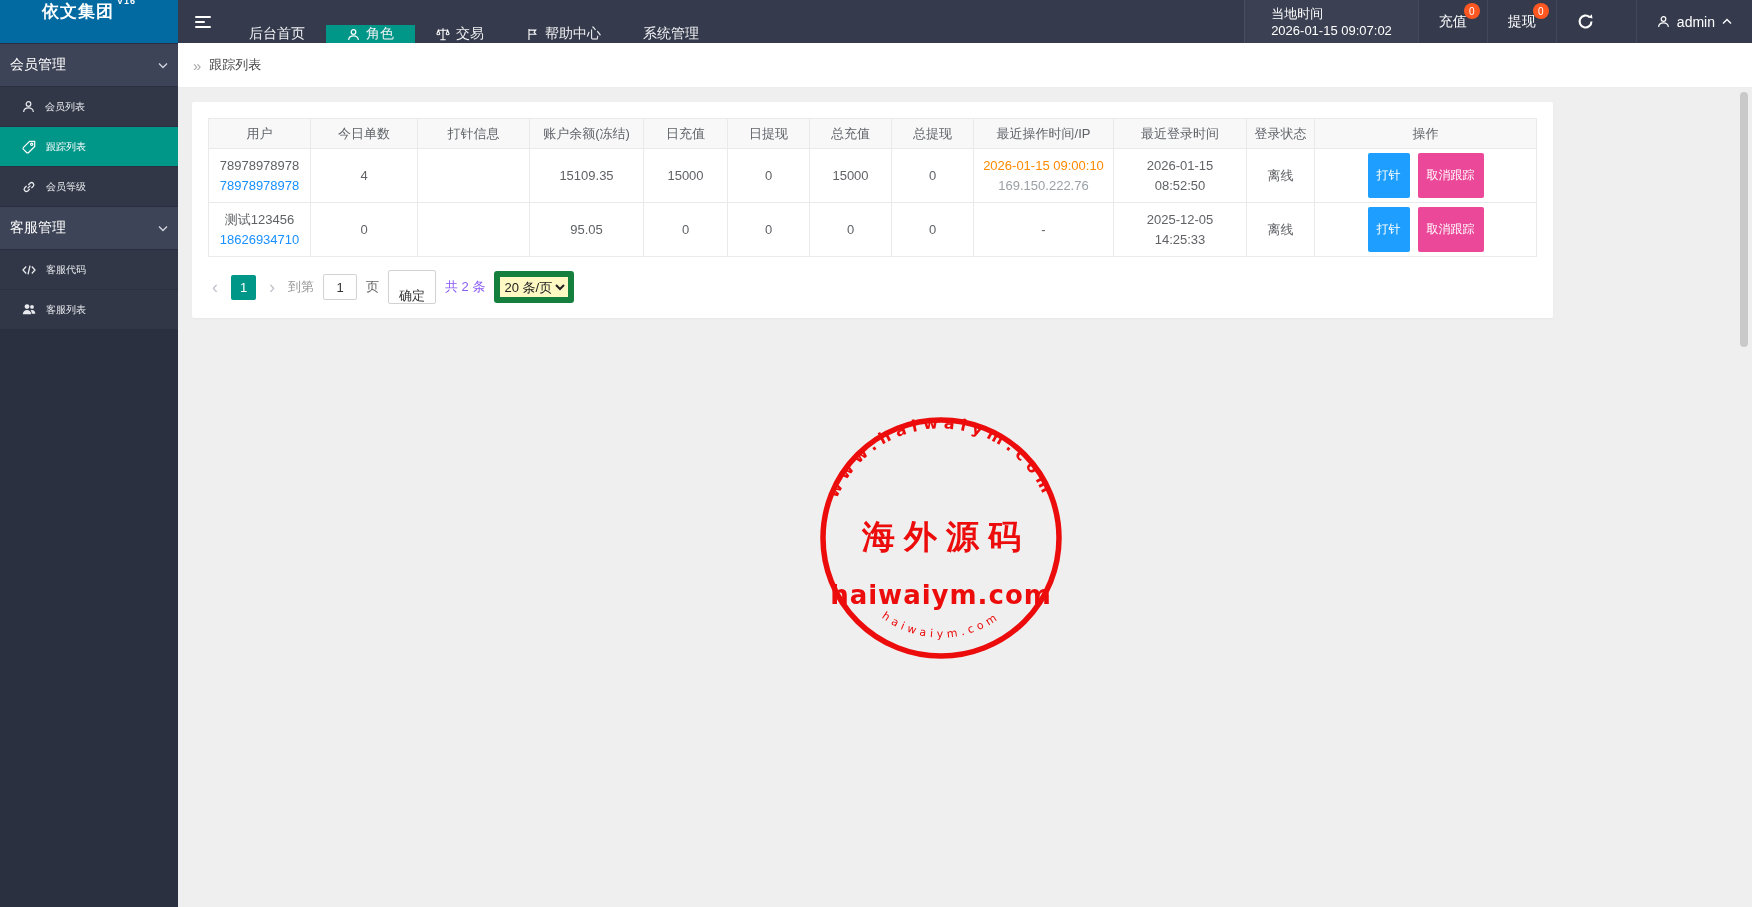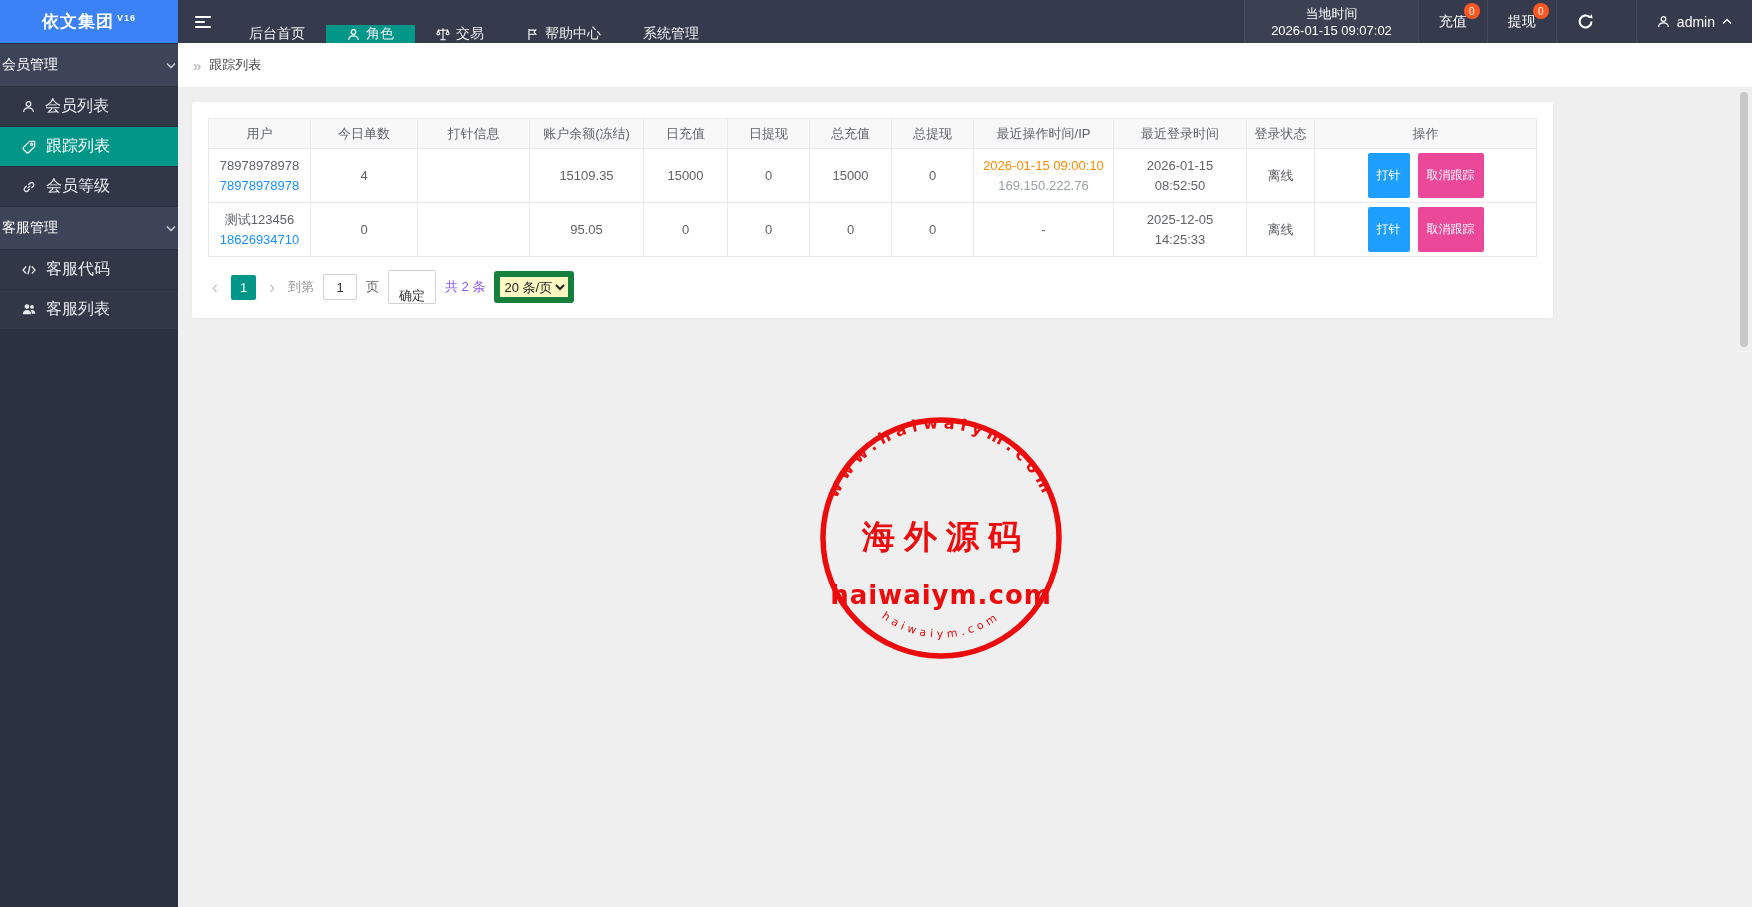--- a/index.html
+++ b/index.html
@@ -1,38 +1,38 @@
 <!DOCTYPE html>
 <html><head>
 <meta charset="utf-8">
 <style>
   * { margin:0; padding:0; box-sizing:border-box; }
   html,body { width:1752px; height:907px; overflow:hidden; font-family:"Liberation Sans", sans-serif; background:#efefef; }
 
   
   .topbar { position:absolute; left:0; top:0; width:1752px; height:43px; background:#353b4d; display:flex; align-items:stretch; z-index:20; }
-  .logo { width:178px; background:#3b82f6; color:#fff; display:flex; align-items:center; justify-content:center; font-size:17px; font-weight:bold; letter-spacing:1px; }
+  .logo { width:178px; background:#0369a1; color:#fff; display:flex; justify-content:center; font-size:17px; font-weight:bold; letter-spacing:1px; }
   .logo sup { font-size:9px; font-weight:bold; margin-left:3px; transform:translateY(-4px); }
   .hamburger { width:50px; display:flex; flex-direction:column; justify-content:center; align-items:center; gap:3px; cursor:pointer; }
   .hamburger i { display:block; height:2px; background:#fff; border-radius:1px; }
   .hamburger i:nth-child(1){ width:16px; } .hamburger i:nth-child(2){ width:10px; align-self:flex-start; margin-left:17px; } .hamburger i:nth-child(3){ width:16px; }
   .topnav { display:flex; align-items:flex-end; }
   .nav-item { display:flex; align-items:center; gap:6px; padding:0 21px; color:#f0f1f3; font-size:14px; cursor:pointer; }
   .nav-item.active { background:#009688; }
   .topbar-spacer { flex:1; }
   .topbar-right { display:flex; align-items:stretch; }
-  .time-block { display:flex; flex-direction:column; justify-content:center; align-items:center; padding:8px 26px; color:#fff; font-size:13px; line-height:17px; border-left:1px solid rgba(255,255,255,0.07); background:rgba(255,255,255,0.03); }
+  .time-block { display:flex; flex-direction:column; justify-content:center; padding:8px 26px; color:#fff; font-size:13px; line-height:17px; border-left:1px solid rgba(255,255,255,0.07); background:rgba(255,255,255,0.03); }
   .tb-item { position:relative; display:flex; align-items:center; padding:0 20px; color:#fff; font-size:14px; cursor:pointer; border-left:1px solid rgba(255,255,255,0.07);justify-content:flex-end; }
   .badge { position:absolute; top:3px; right:7px; min-width:16px; height:16px; background:#ff5722; color:#fff; font-size:10px; border-radius:8px; display:flex; align-items:center; justify-content:center; padding:0 4px; }
   .admin-item { gap:7px;margin-left:22px; }
 
   
   .sidebar { position:absolute; left:0; top:43px; width:178px; bottom:0; background:#2b3040; z-index:10; }
-  .side-group-header { height:42px; display:flex; align-items:center; justify-content:space-between; padding:0 2px; background:#3e4457; color:#fff; font-size:14px; cursor:pointer; margin-top:1px; }
-  .side-item { height:40px; display:flex; align-items:center; gap:10px; padding:0 22px; background:#313747; color:#e8eaee; font-size:16px; cursor:pointer; border-top:1px solid #2b3040; }
+  .side-group-header { height:42px; display:flex; align-items:center; justify-content:space-between; padding:0 10px; background:#3e4457; color:#fff; font-size:14px; cursor:pointer; margin-top:1px; }
+  .side-item { height:40px; display:flex; align-items:center; gap:10px; padding:0 22px; background:#313747; color:#e8eaee; font-size:10px; cursor:pointer; border-top:1px solid #2b3040; }
   .side-item.active { background:#009688; color:#fff; }
 
   
   .main { position:absolute; left:178px; top:43px; right:0; bottom:0; background:#efefef; }
   .breadcrumb-bar { height:45px; background:#fff; display:flex; align-items:center; padding:0 15px; border-bottom:1px solid #ededed; }
   .bc-arrow { color:#a8a8a8; font-size:15px; margin-right:8px; }
   .bc-label { color:#484848; font-size:13px; }
 
   .content { padding:14px; }
   .card { background:#fff; border-radius:2px; padding:16px 16px 14px; width:1361px; box-shadow:0 1px 2px rgba(0,0,0,0.03); }

